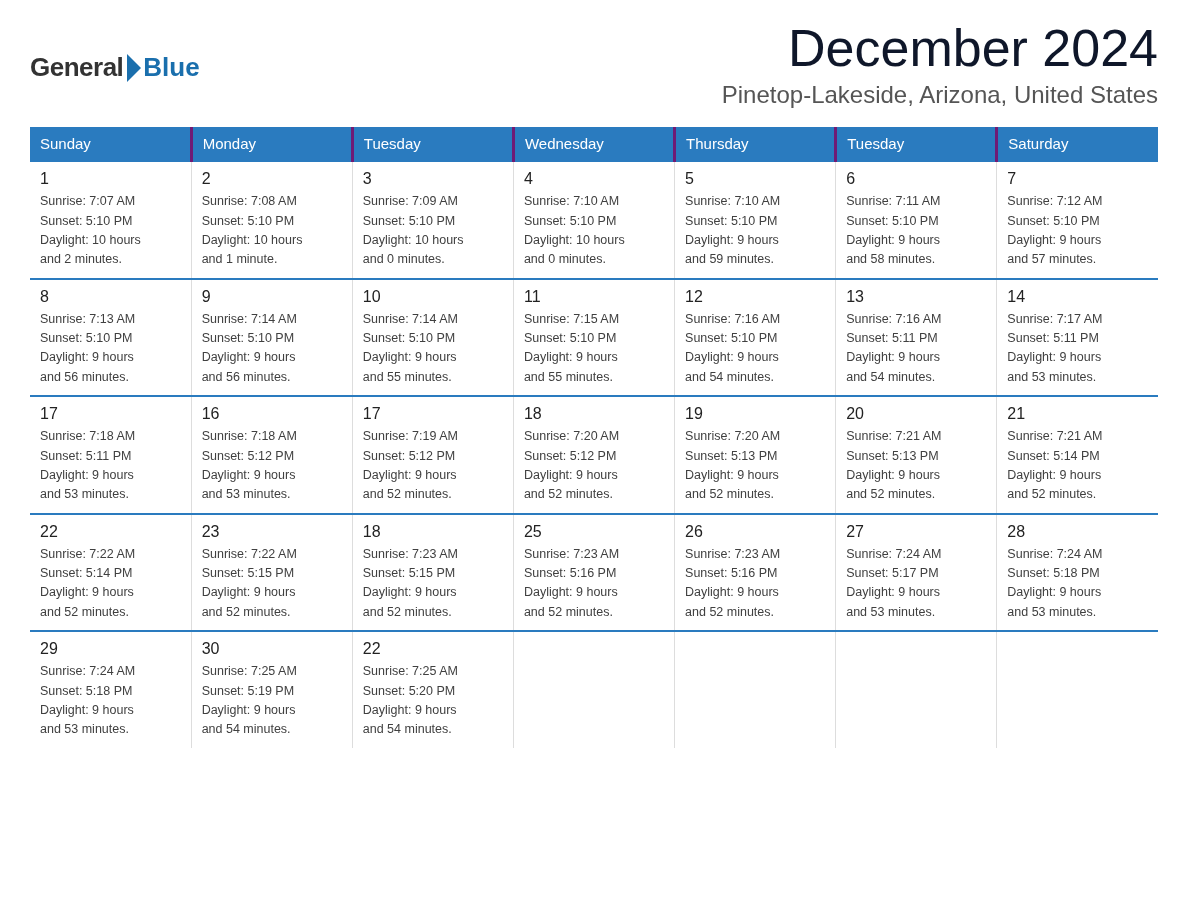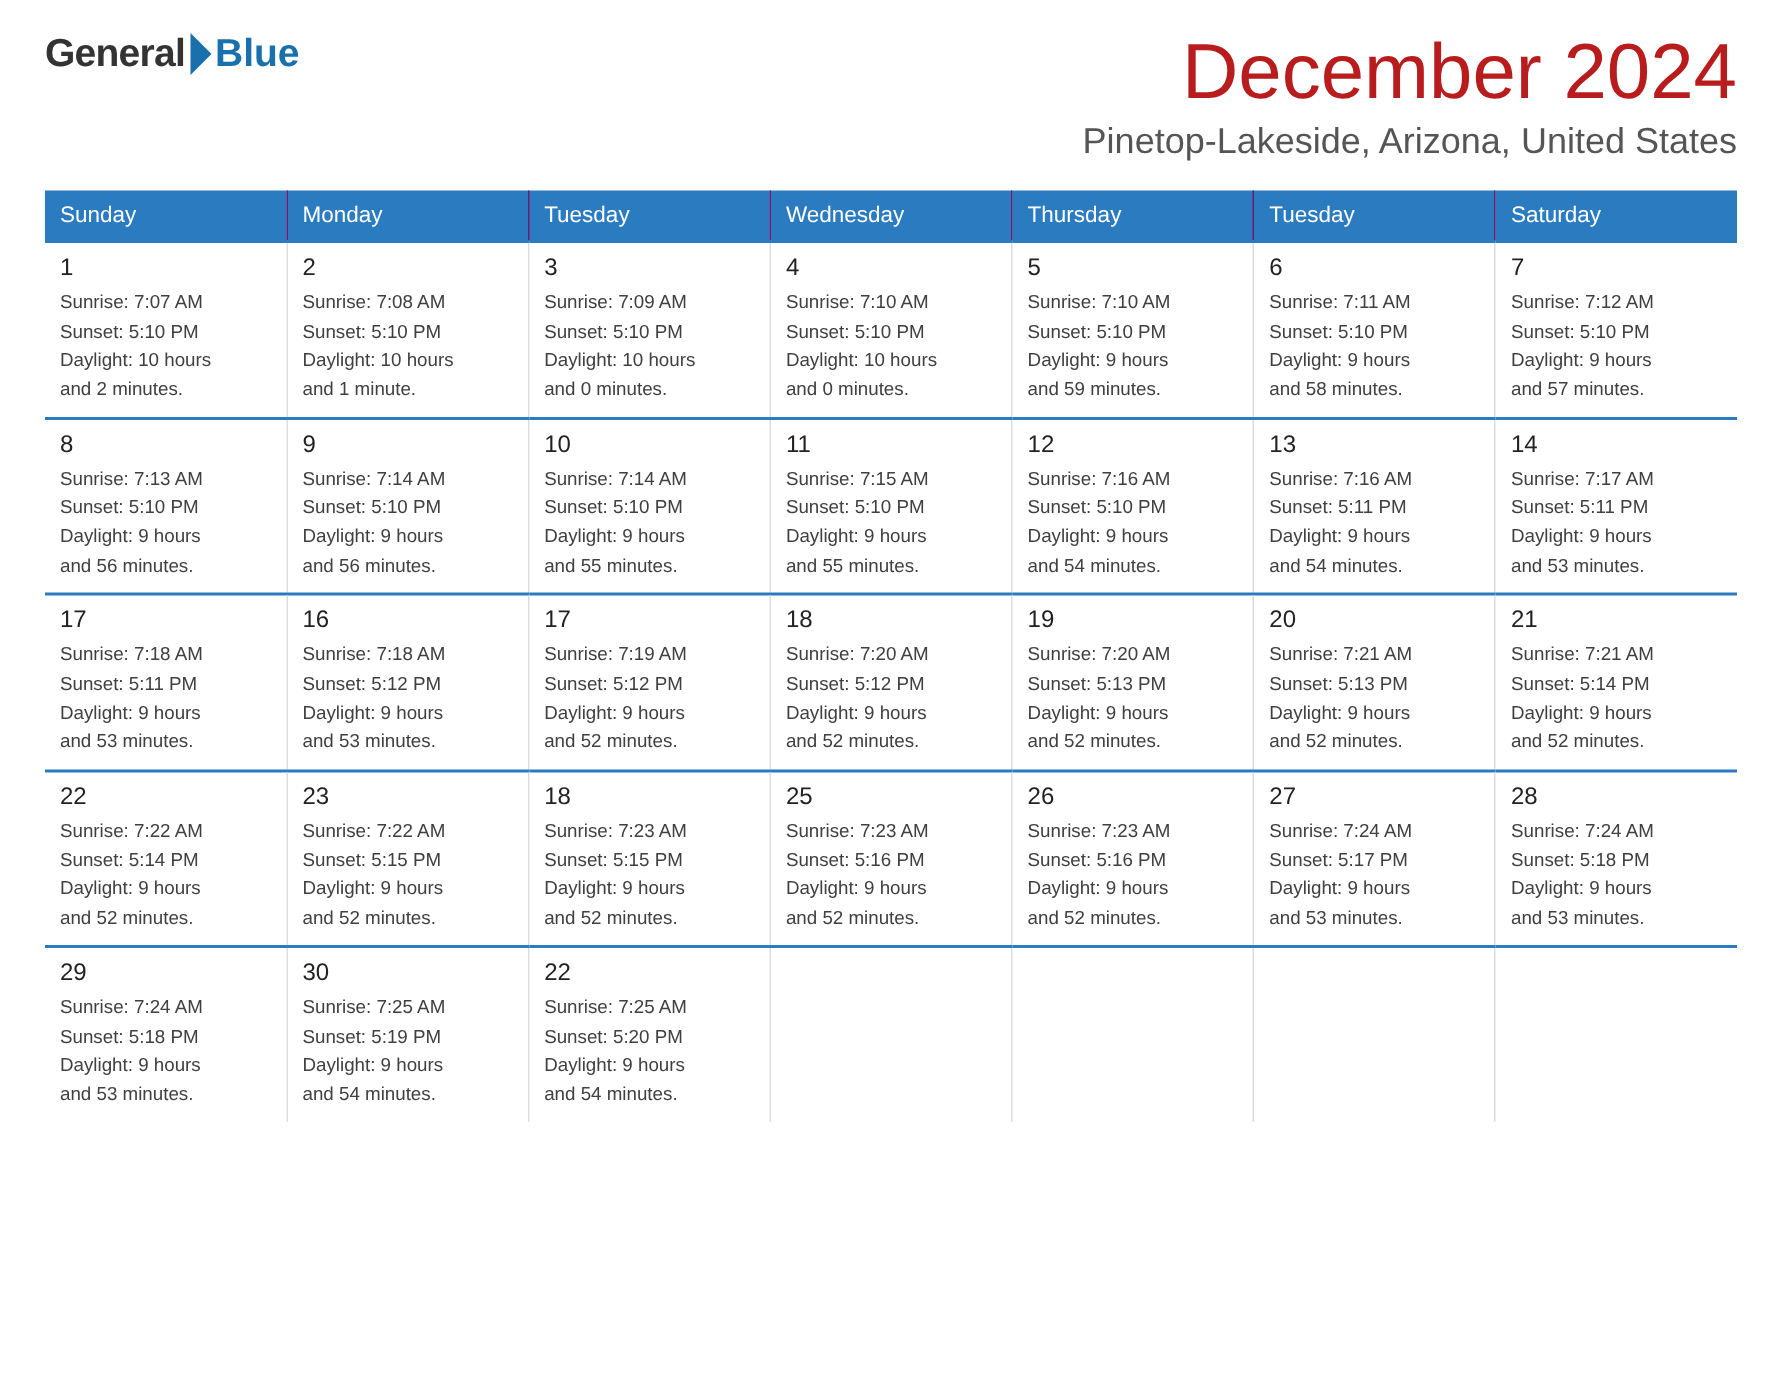--- a/index.html
+++ b/index.html
@@ -14,20 +14,21 @@
     .header {
       display: flex;
       justify-content: space-between;
       align-items: flex-start;
       margin-bottom: 18px;
     }
     .logo {
       display: flex;
       flex-direction: column;
       align-items: flex-end;
+      margin-top: 32px;
     }
     .logo-top {
       display: flex;
       align-items: center;
     }
     .logo-general {
       font-size: 26px;
       font-weight: bold;
       color: #333;
       letter-spacing: -0.5px;
@@ -45,40 +46,40 @@
       font-weight: bold;
       color: #1a6fad;
       margin-left: 2px;
     }
     .title-block {
       text-align: right;
     }
     .calendar-title {
       font-size: 52px;
       font-weight: normal;
-      color: #b91c1c;
+      color: #0f172a;
       line-height: 1.1;
     }
     .calendar-subtitle {
       font-size: 24px;
       color: #555;
       margin-top: 4px;
     }
     .calendar {
       width: 100%;
       border-collapse: collapse;
     }
     .calendar thead tr th {
       background-color: #2a7bbf;
       color: #fff;
       font-size: 15px;
       font-weight: normal;
       padding: 8px 10px;
       text-align: left;
-      border-right: 1px solid #701a75;
+      border-right: 3px solid #701a75;
     }
     .calendar thead tr th:last-child {
       border-right: none;
     }
     .calendar tbody tr td {
       vertical-align: top;
       padding: 8px 10px;
       font-size: 13px;
       color: #333;
       border-top: 2px solid #2a7bbf;

